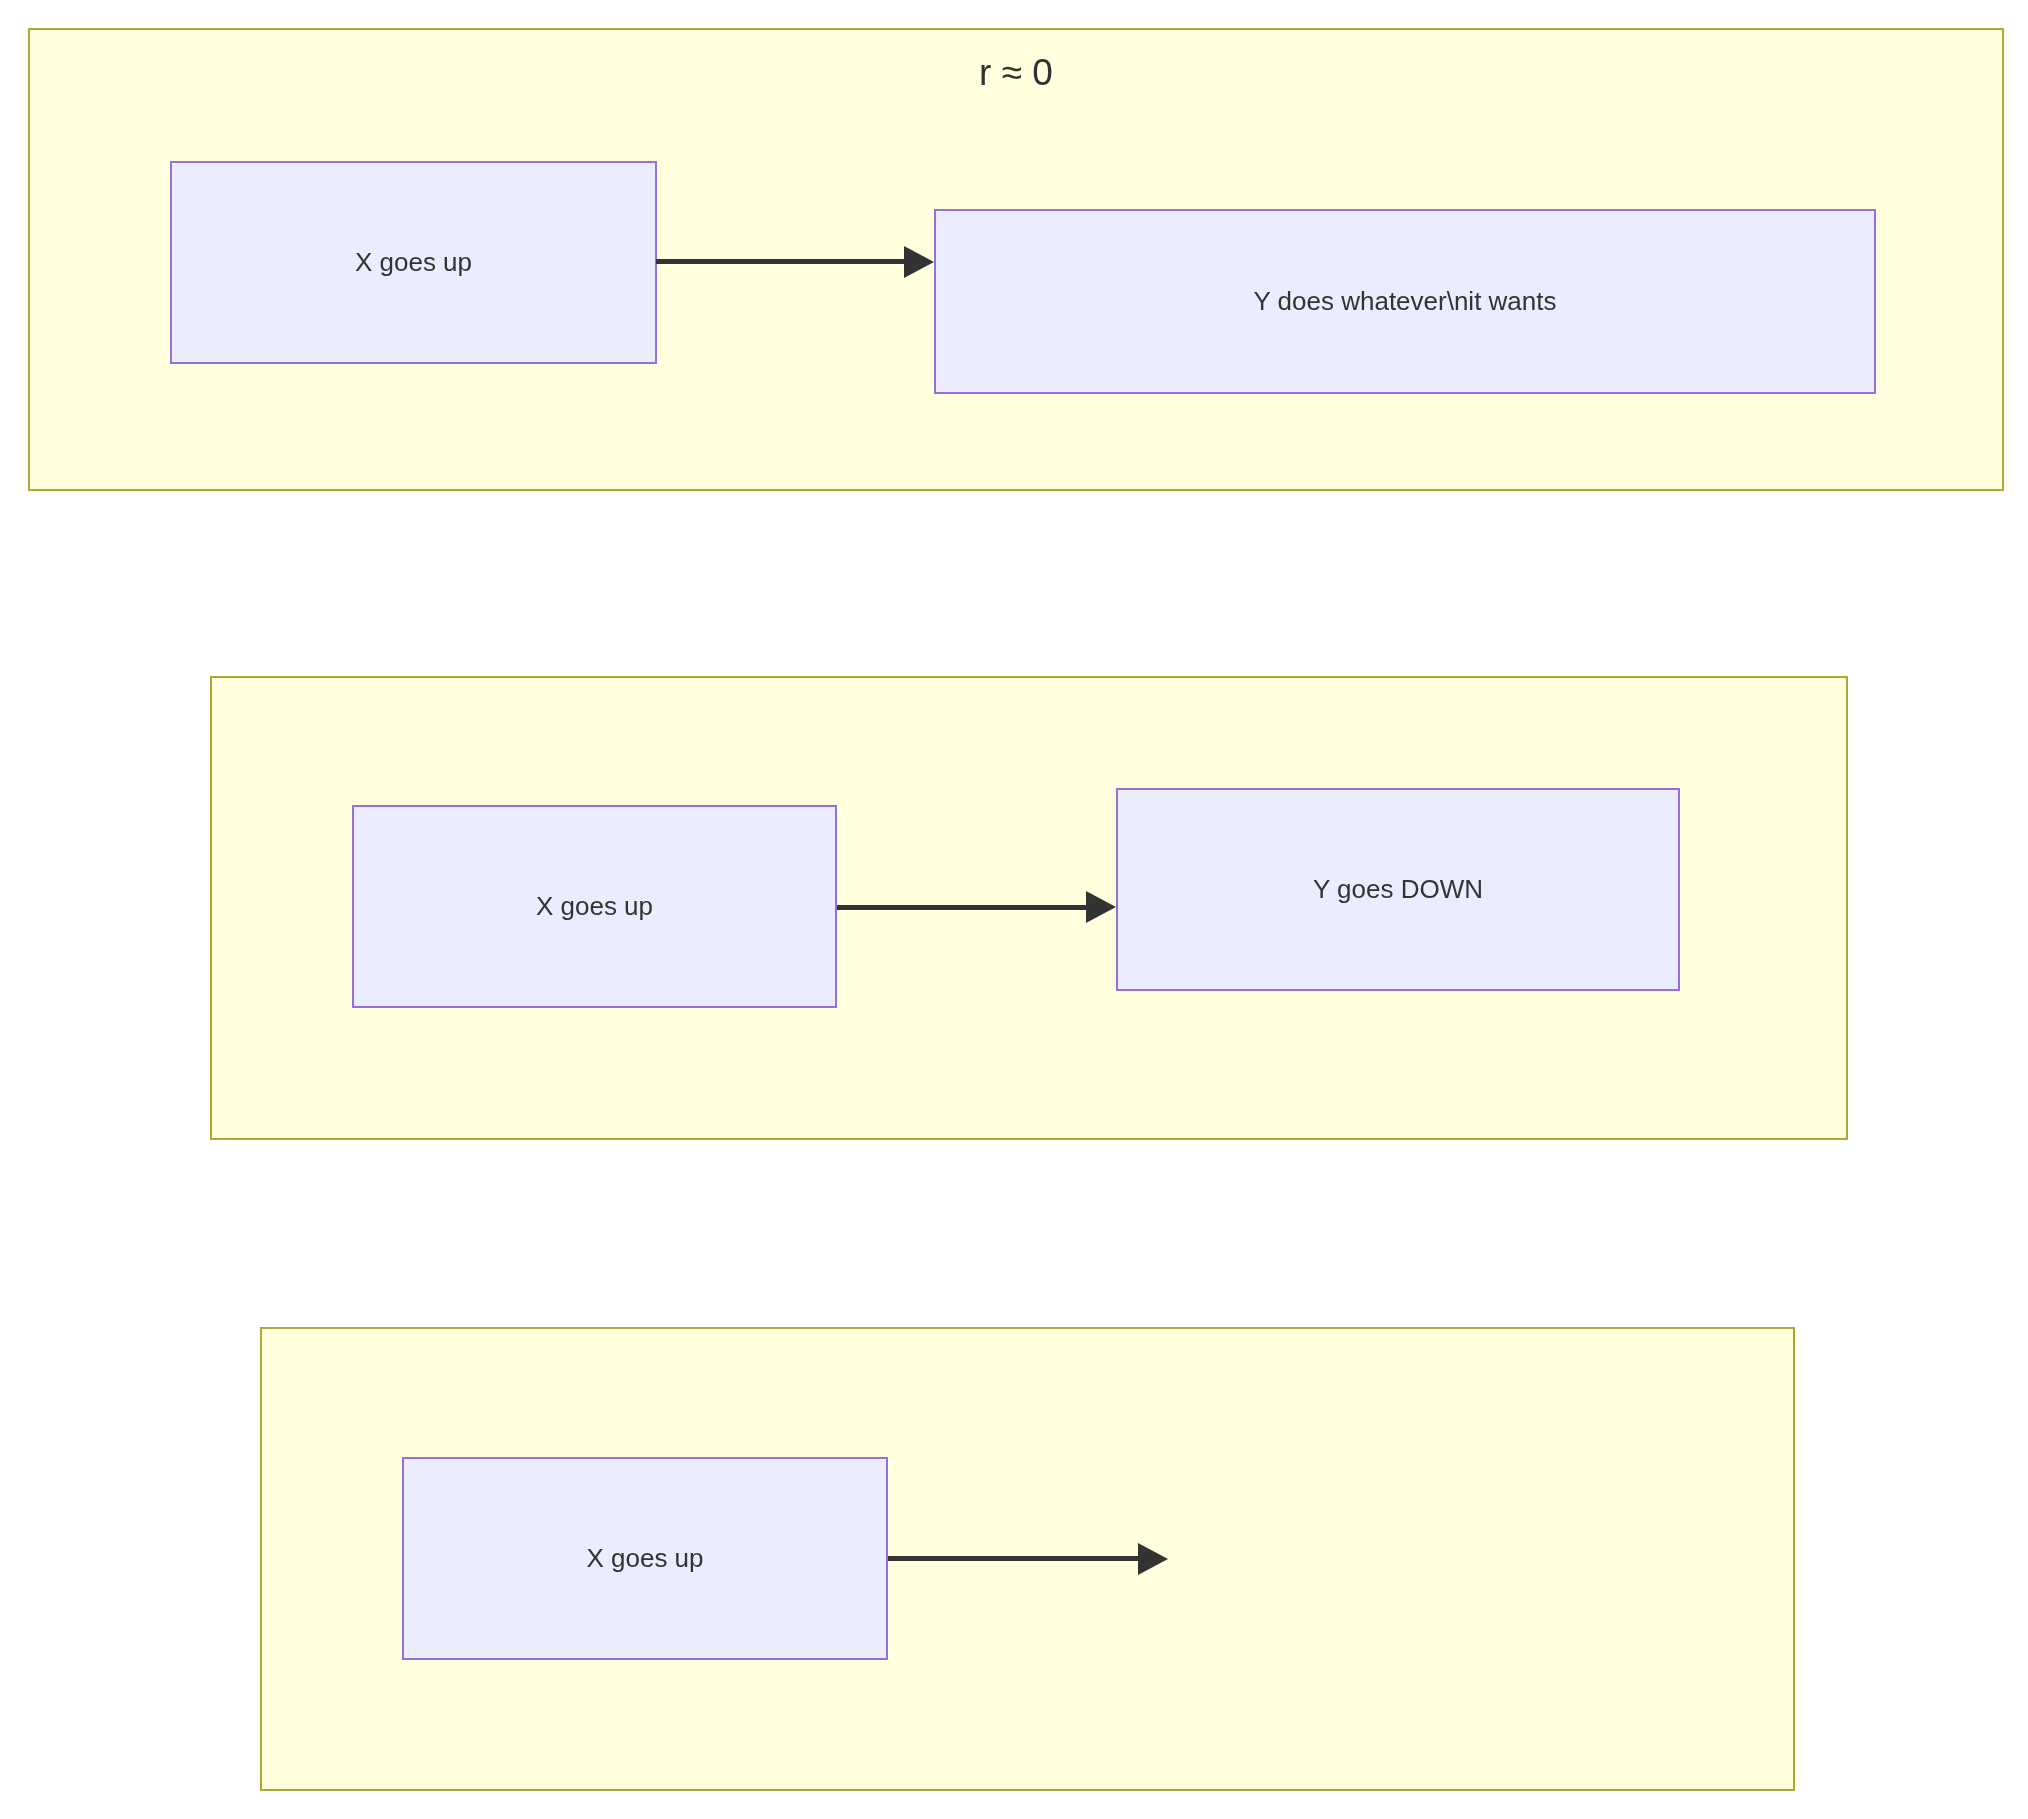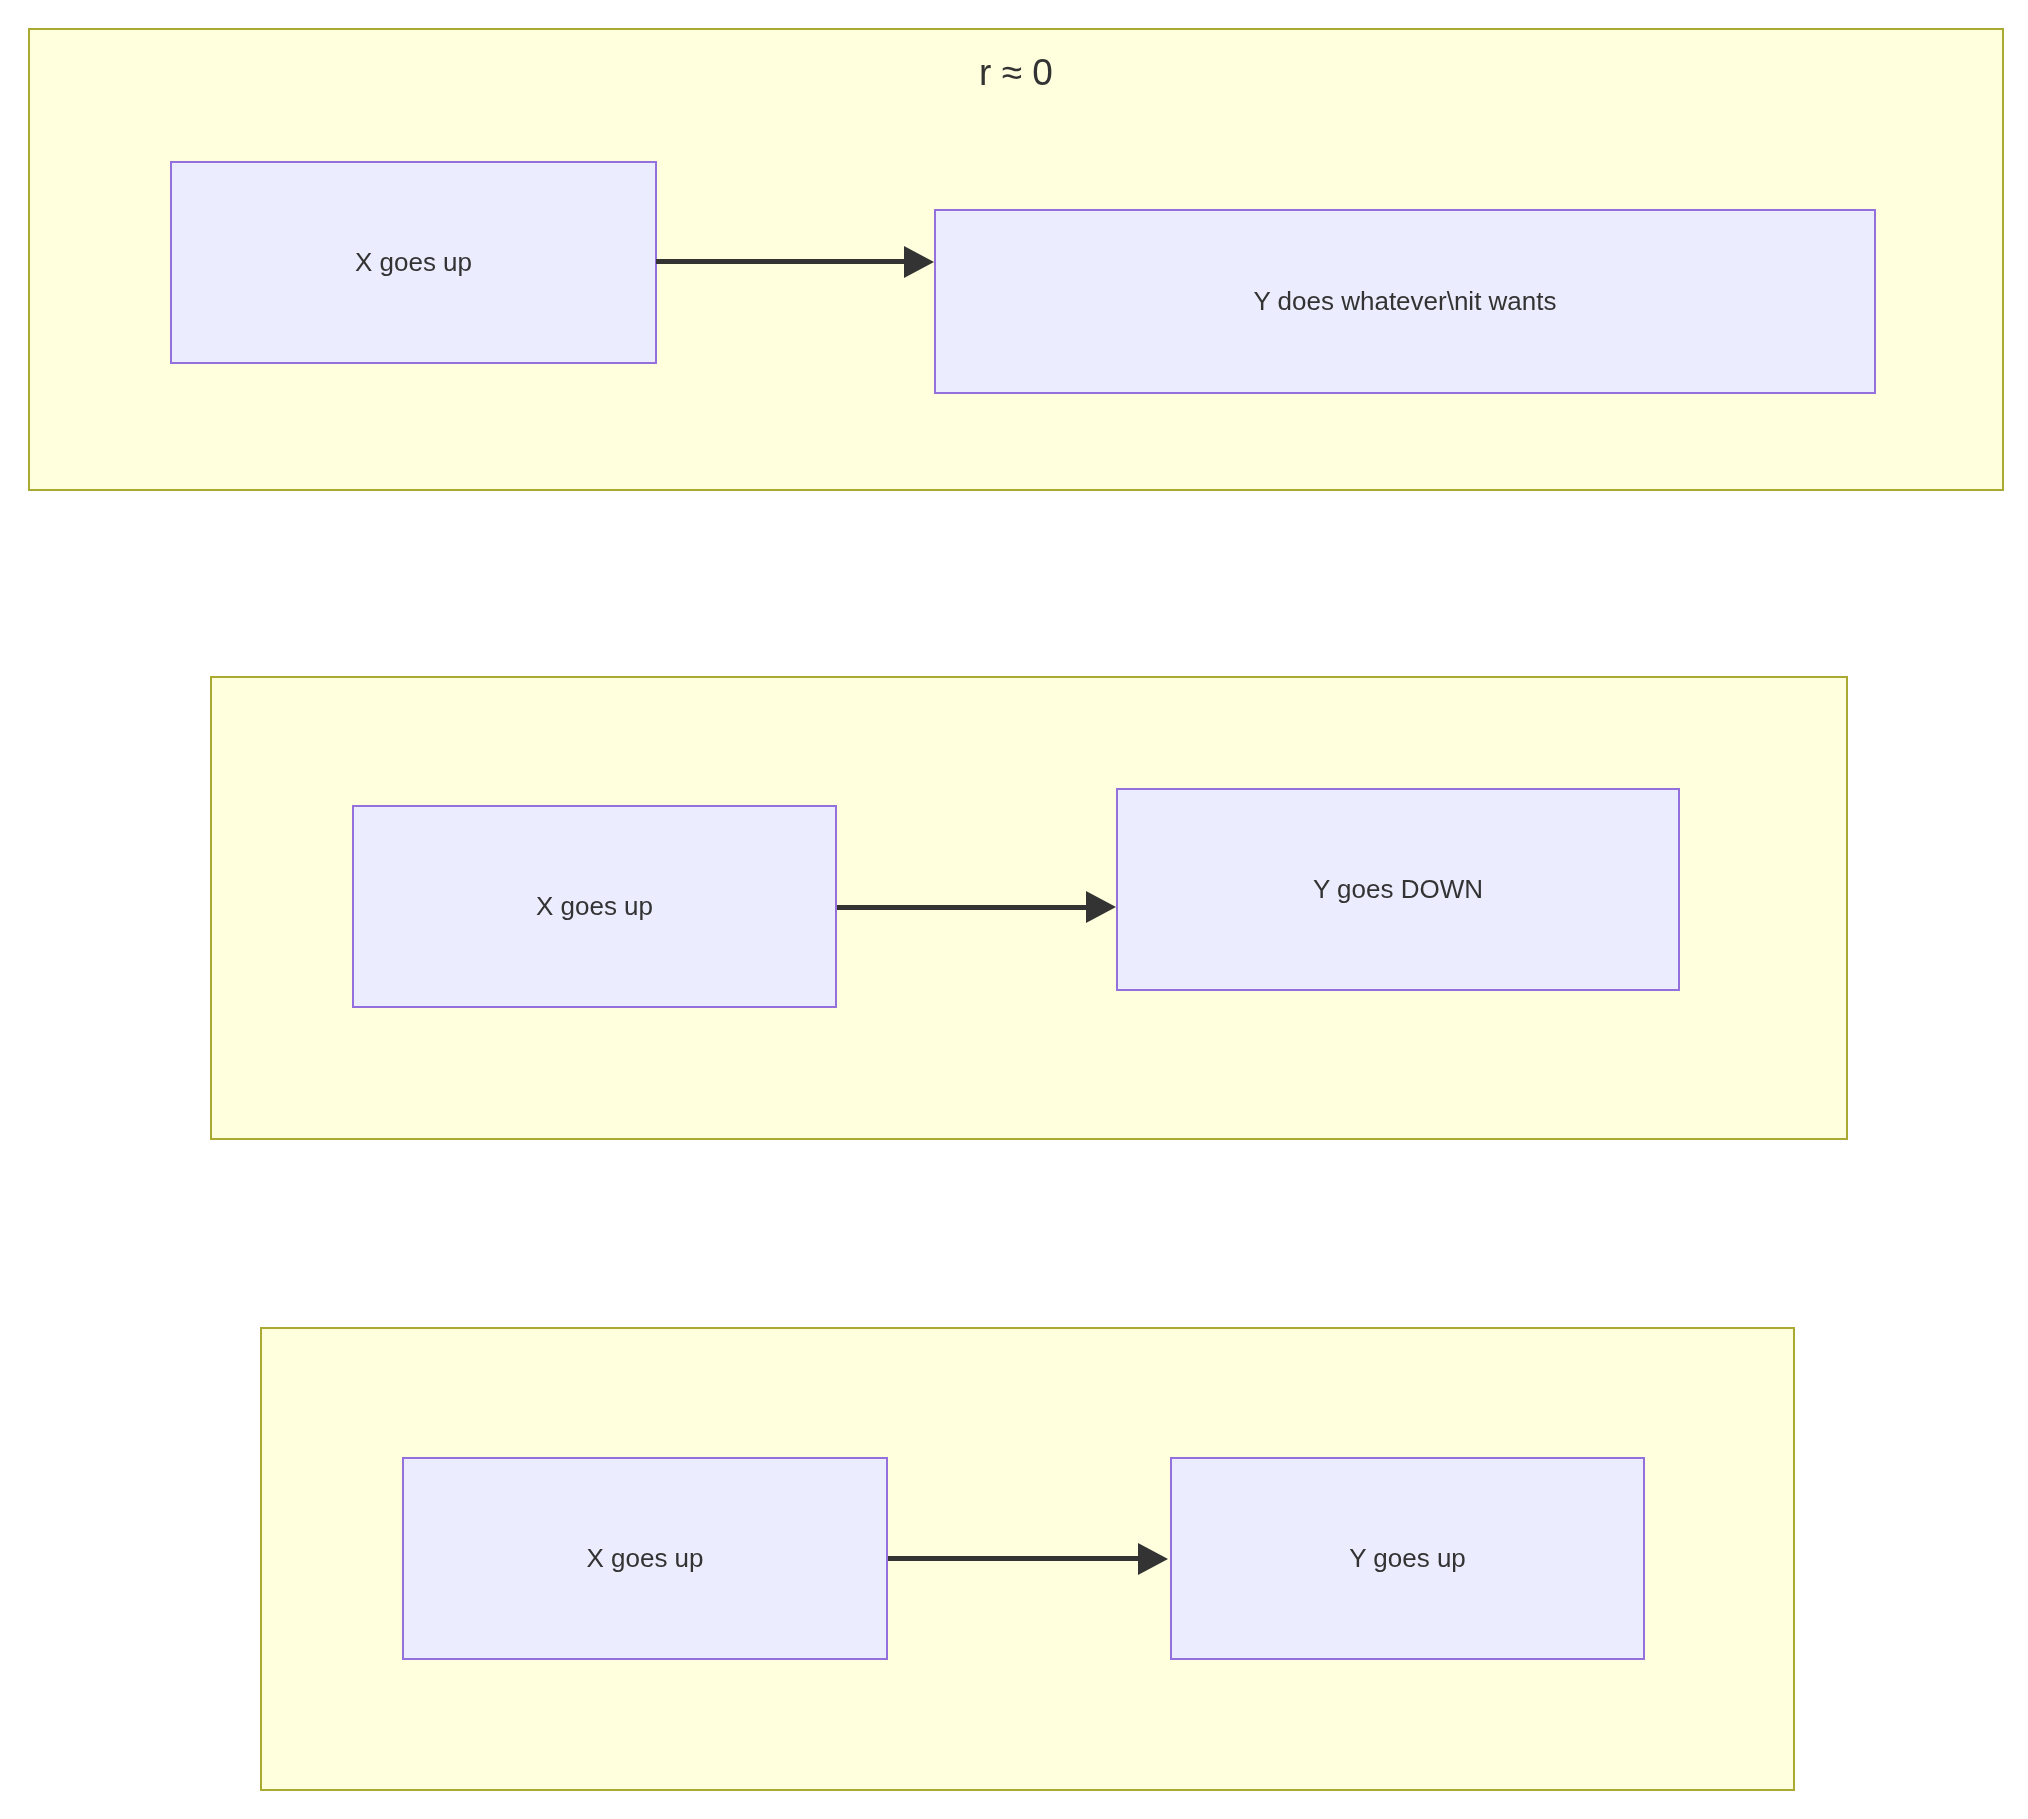--- a/index.html
+++ b/index.html
@@ -101,19 +101,16 @@
       <span>Y goes DOWN</span>
     </div>
   </div>
 
   <div id="c3" class="cluster">
     <div class="node node-left">
       <span>X goes up</span>
     </div>
     <div class="edge-line"></div>
     <div class="edge-arrowhead"></div>
-    <div class="node node-right">
-      <span>Y goes up</span>
-    </div>
   </div>
 
 </div>
 
 
 </body></html>

